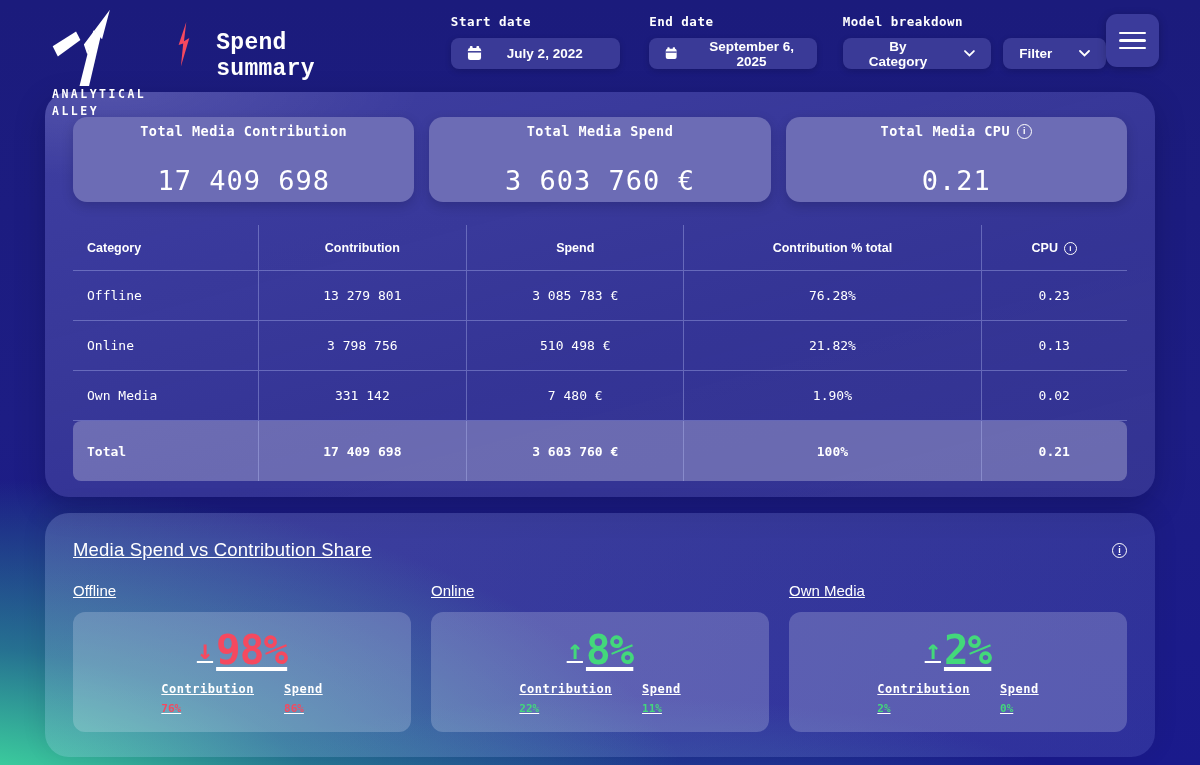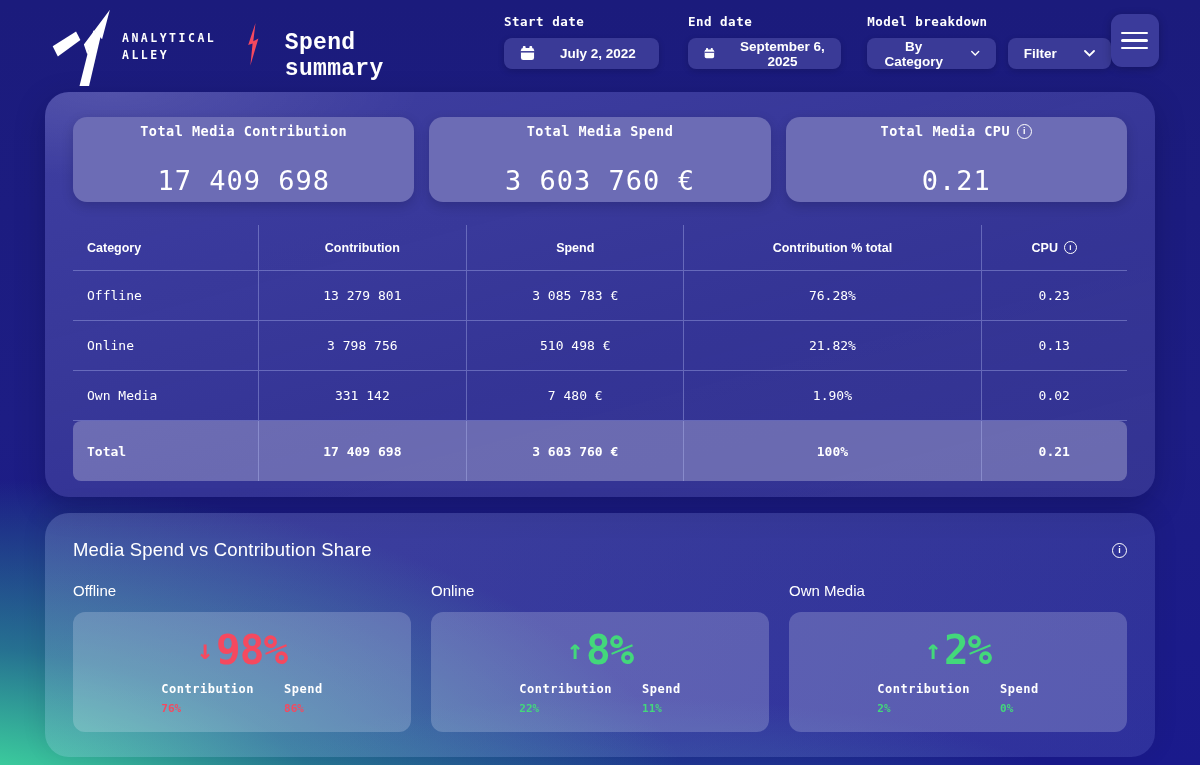--- a/index.html
+++ b/index.html
@@ -8,21 +8,21 @@
     font-family: "DejaVu Sans Mono", monospace;
     color:#ffffff;
     background:
       radial-gradient(115% 85% at -6% 110%, #4be0a2 0%, #3ccf9d 12%, rgba(45,170,150,.6) 30%, rgba(27,27,130,0) 56%),
       radial-gradient(80% 45% at 52% 118%, rgba(64,195,175,.5) 0%, rgba(27,27,130,0) 60%),
       linear-gradient(180deg,#1b1b7c 0%,#1d1d84 55%,#1a1a8c 100%);
   }
 
   
   .header { display:flex; align-items:flex-start; padding:0 41px 0 48px; height:92px; }
-  .brand { display:flex; align-items:center; margin-top:8px; }
+  .brand { display:flex; align-items:flex-start; margin-top:8px;flex-direction:column; }
   .brand-text { font-size:11.5px; font-weight:bold; letter-spacing:2.5px; line-height:1.5; margin-left:4px; }
   .bolt { margin:22px 0 0 30px; }
   .page-title { font-family:Liberation Mono, monospace; font-size:23px; font-weight:600; letter-spacing:.3px; margin:30px 0 0 24px; }
 
   .field { margin-top:14px; }
   .field-label { font-size:12.5px; font-weight:bold; letter-spacing:.5px; margin-bottom:9px; }
   .pill-btn {
     display:inline-flex; align-items:center; gap:25px; height:31px; padding:0 16px;
     background:#3a3a97; border:none; border-radius:8px; color:#fff; cursor:pointer;
     font-family:"Liberation Sans",sans-serif; font-size:13.5px; font-weight:600;
@@ -70,28 +70,29 @@
   table { width:100%; border-collapse:separate; border-spacing:0; }
   th, td { font-weight:normal; text-align:center; border-right:1px solid rgba(195,205,255,.34); }
   th:last-child, td:last-child { border-right:none; }
   th { height:46px; font-family:"Liberation Sans",sans-serif; font-size:12.5px; font-weight:bold;
        border-bottom:1px solid rgba(195,205,255,.34); }
   th:first-child, td:first-child { text-align:left; padding-left:14px; }
   tr.data-row td { height:50px; font-size:13px; border-bottom:1px solid rgba(195,205,255,.34); }
   tr.total-row td { height:60px; font-size:13px; font-weight:bold; background:rgba(255,255,255,.27); }
   tr.total-row td:first-child { border-radius:8px 0 0 8px; }
   tr.total-row td:last-child  { border-radius:0 8px 8px 0; }
-  .th-cpu { display:inline-flex; align-items:flex-start; gap:6px; }
+  .th-cpu { display:inline-flex; align-items:flex-end; gap:6px; }
   .col-cat{width:17.6%}.col-con{width:19.8%}.col-sp{width:20.6%}.col-pct{width:28.2%}.col-cpu{width:13.8%}
 
   
   .share-panel {
     margin:16px 45px 0; width:1110px; height:244px; border-radius:24px; padding:26px 28px;
     background:linear-gradient(120deg, rgba(200,215,255,.20) 0%, rgba(150,165,240,.16) 100%);
     box-shadow:0 -4px 24px rgba(0,0,40,.10);
+    text-decoration:underline;
   }
   .share-head { display:flex; align-items:center; justify-content:space-between; margin-bottom:21px; }
   .share-title { font-family:"Liberation Sans",sans-serif; font-size:18.5px; font-weight:500; letter-spacing:.2px; }
   .share-grid { display:grid; grid-template-columns:1fr 1fr 1fr; column-gap:20px; }
   .cat-label { font-family:"Liberation Sans",sans-serif; font-size:15px; font-weight:500; margin-bottom:13px; }
   .share-card {
     height:120px; border-radius:12px; background:rgba(235,240,255,.22);
     display:flex; flex-direction:column; align-items:center; justify-content:center;
   }
   .delta-row { display:flex; align-items:center; font-weight:bold; line-height:1; }

